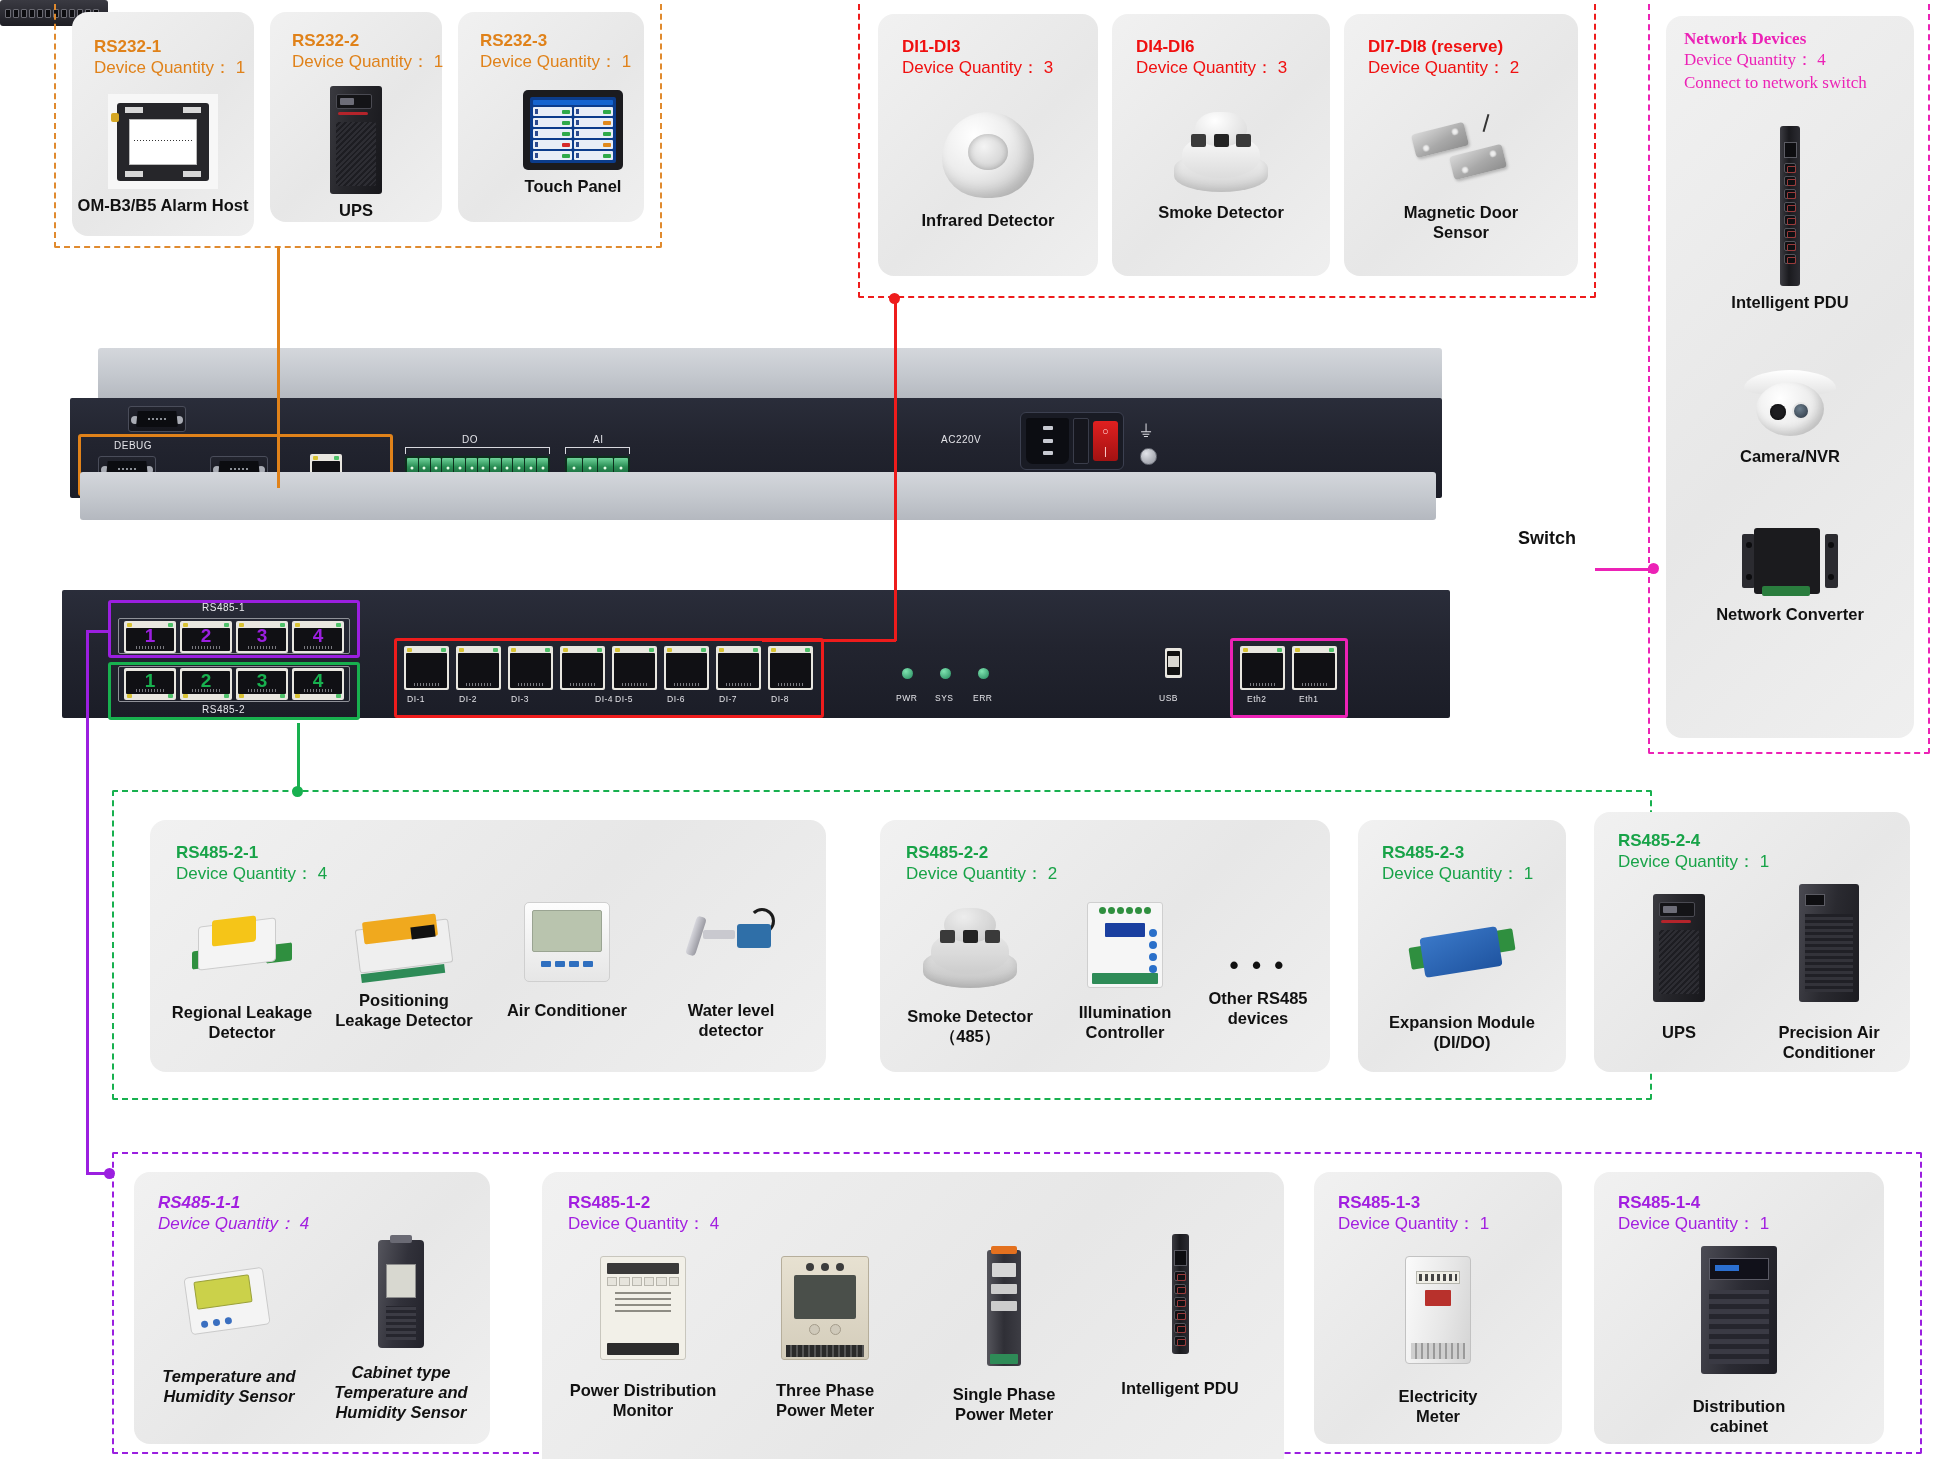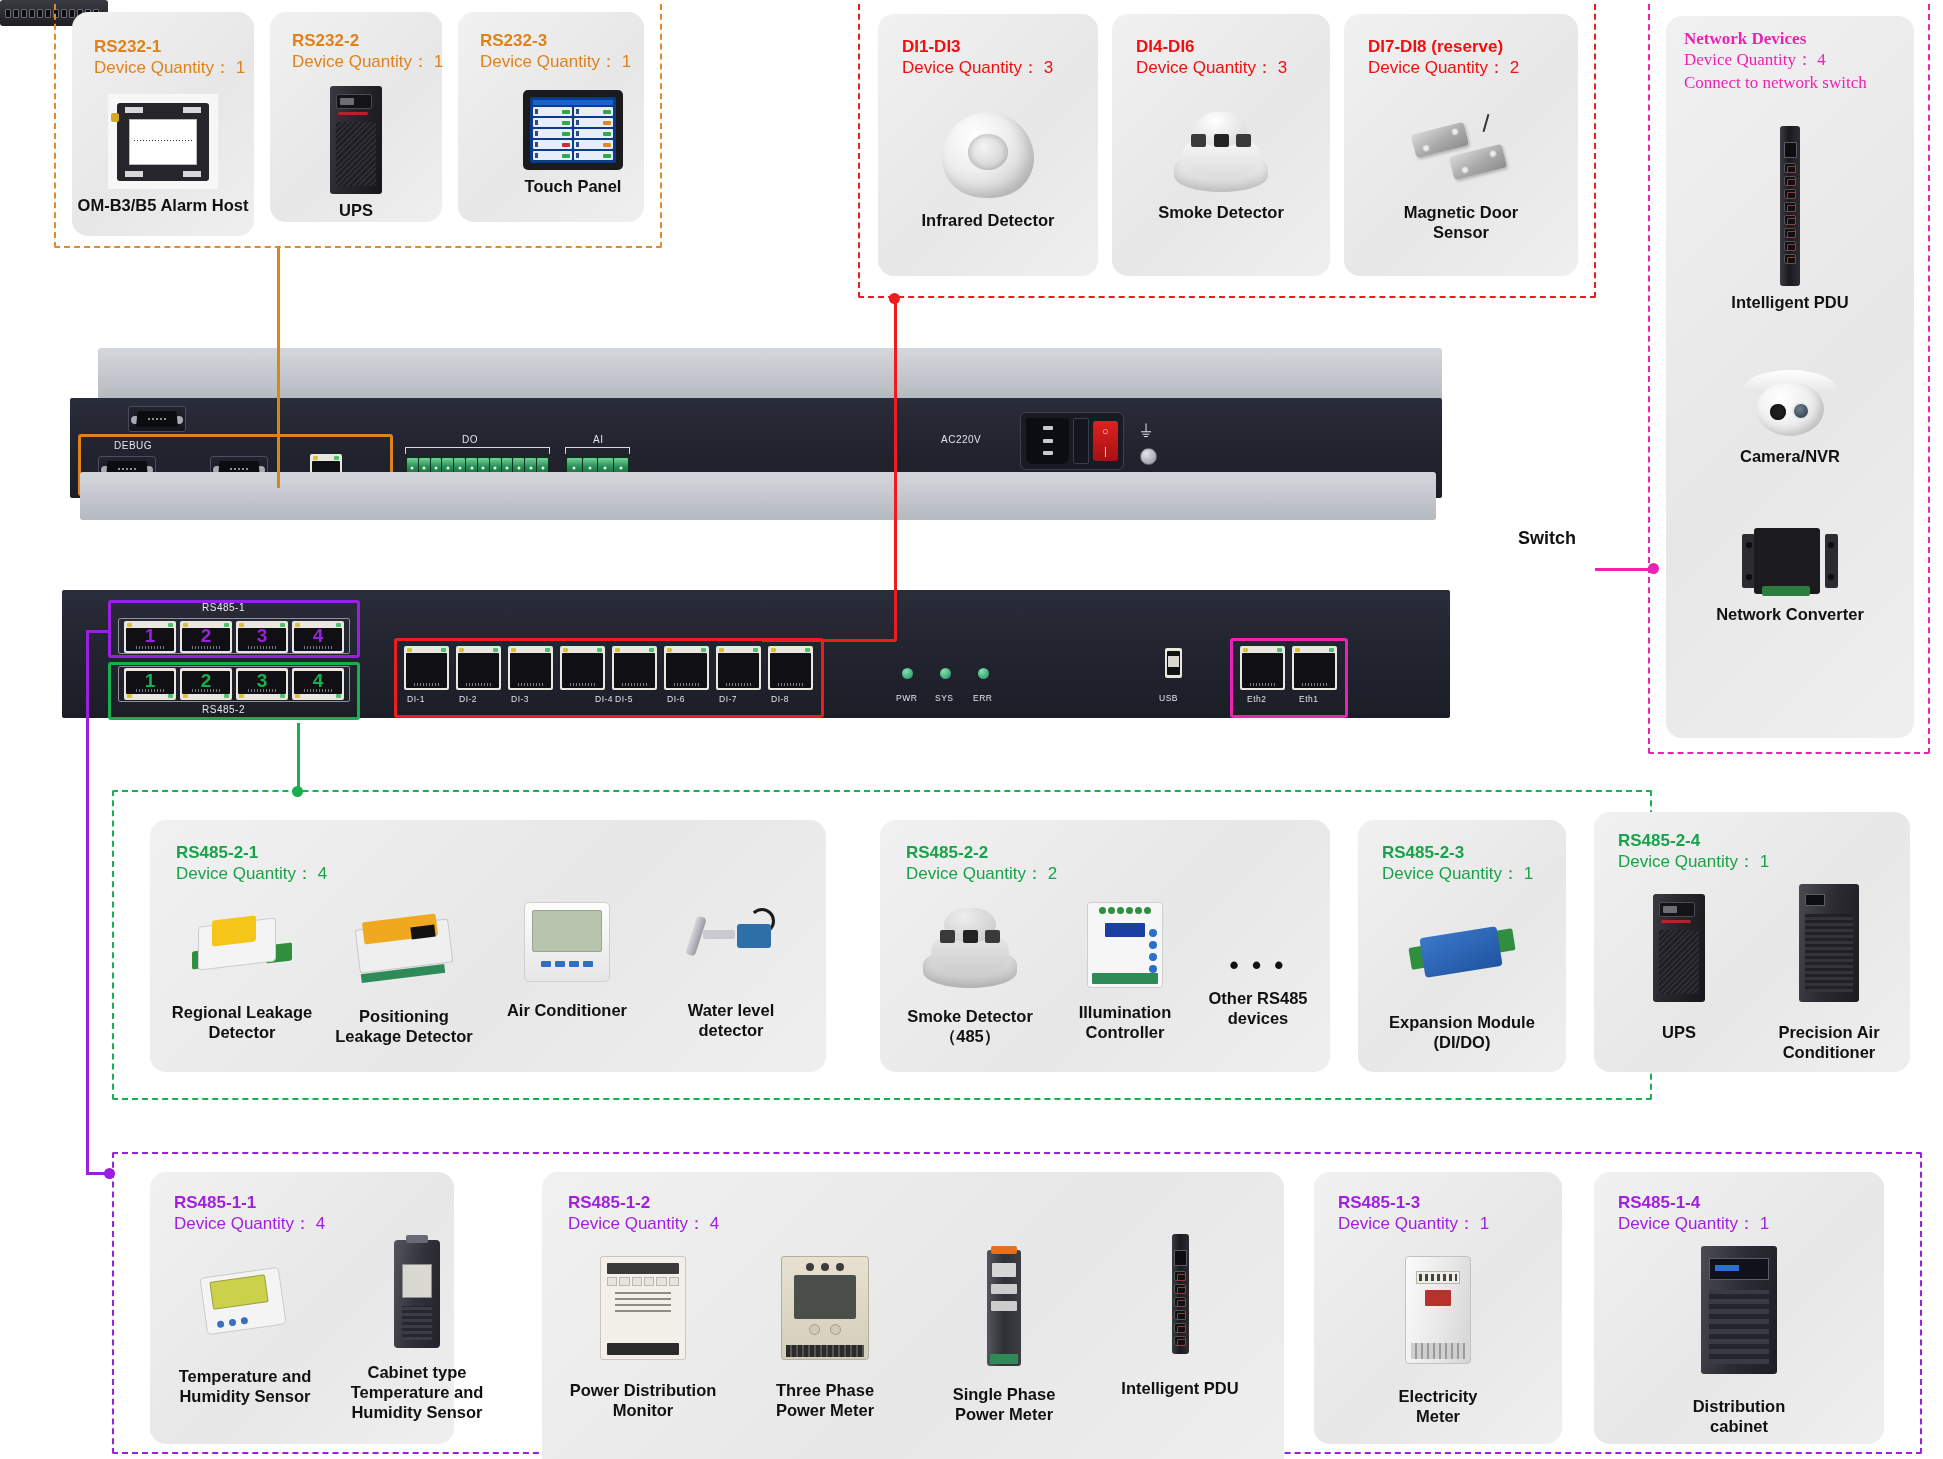--- a/index.html
+++ b/index.html
@@ -847,21 +847,21 @@
     <div class="dev-label" style="margin-top:18px;">Regional Leakage
 Detector</div>
   </div>
   <div class="dev" style="left:172px;top:86px;width:164px;">
     <div class="dev-img pld" style="margin:0 auto;">
       <div class="b"></div>
         <div class="y"></div>
         <div class="d"></div>
         <div class="t"></div>
       </div>
-    <div class="dev-label" style="margin-top:22px;">Positioning
+    <div class="dev-label" style="margin-top:6px;">Positioning
 Leakage Detector</div>
   </div>
   <div class="dev" style="left:334px;top:82px;width:166px;">
     <div class="dev-img acc" style="margin:0 auto;">
       <div class="scr"></div>
         <div class="btns">
           <i></i>
           <i></i>
           <i></i>
           <i></i>
@@ -961,21 +961,21 @@
       <div class="d"></div>
         <div class="v"></div>
       </div>
     <div class="dev-label" style="margin-top:20px;">Precision Air
 Conditioner</div>
   </div>
 </div>
 
 <div class="group g-purple" style="left:112px;top:1152px;width:1810px;height:302px;"></div>
 
-<div class="card" style="left:150px;top:1172px;width:304px;height:272px;">
+<div class="card" style="left:134px;top:1172px;width:356px;height:272px;font-style:italic;">
   <div class="hdr" style="left:24px;top:20px;">
     <div class="card-title t-purple">RS485-1-1</div>
     <div class="card-qty t-purple">Device Quantity： 4</div>
   </div>
   <div class="dev" style="left:10px;top:90px;width:170px;">
     <div class="dev-img ths" style="margin:0 auto;">
       <div class="b"></div>
         <div class="s"></div>
         <div class="bt">
           <i></i>

